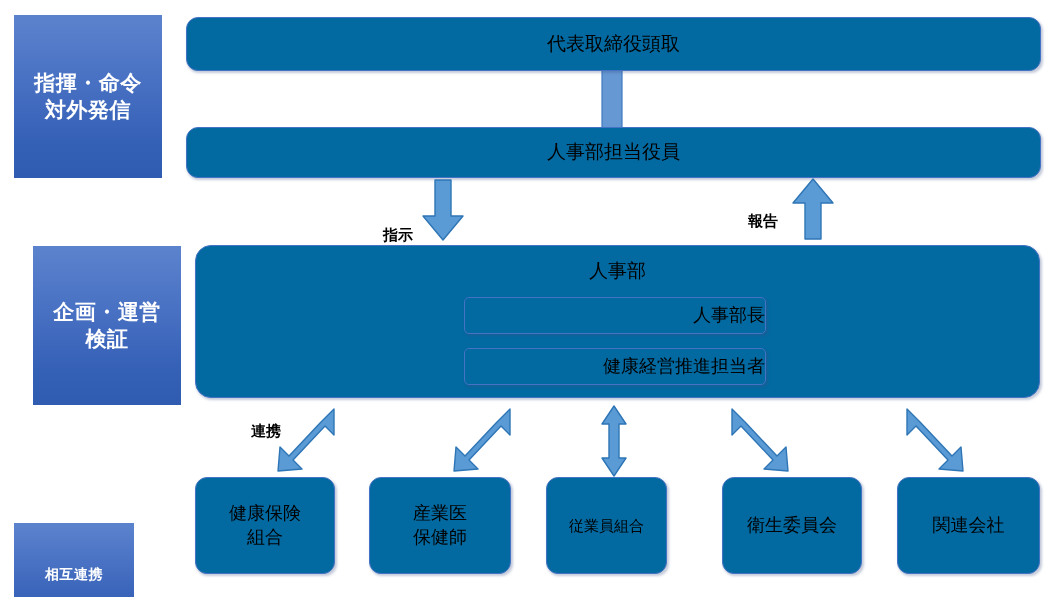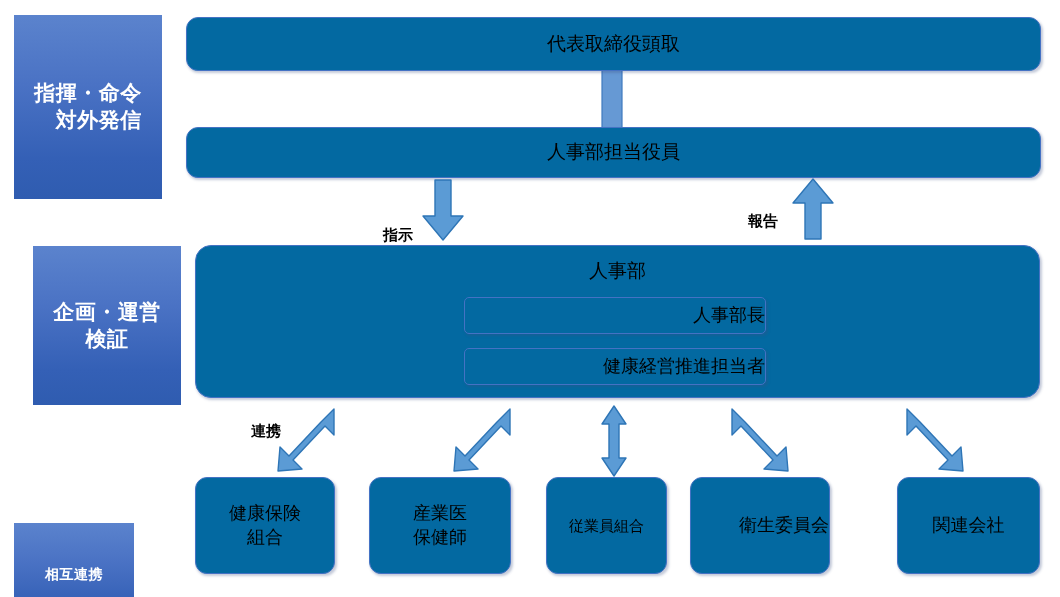--- a/index.html
+++ b/index.html
@@ -74,21 +74,21 @@
   .connector, .arrow {
     position: absolute;
   }
   svg { display: block; overflow: visible; }
 </style>
 </head>
 <body>
 
 <div id="canvas">
 
-  <div class="band" style="left:14px; top:15px; width:148px; height:184px; font-size:21px;text-align:right;">
+  <div class="band" style="left:14px; top:15px; width:148px; height:163px; font-size:21px;">
     <div>
       <span class="band-text">指揮・命令</span>
       <span class="band-text">対外発信</span>
     </div>
   </div>
 
   <div class="band" style="left:14px; top:246px; width:148px; height:159px; font-size:21px;margin-left:19px;">
     <div>
       <span class="band-text">企画・運営</span>
       <span class="band-text">検証</span>
@@ -186,21 +186,21 @@
     <div>
       <span style="display:block">産業医</span>
       <span style="display:block">保健師</span>
     </div>
   </div>
 
   <div class="node" style="left:546px; top:477px; width:121px; height:97px; font-size:15px;">
     <span>従業員組合</span>
   </div>
 
-  <div class="node" style="left:690px; top:477px; width:140px; height:97px; font-size:18px;justify-content:flex-end;">
+  <div class="node" style="left:722px; top:477px; width:140px; height:97px; font-size:18px;">
     <span>衛生委員会</span>
   </div>
 
   <div class="node" style="left:897px; top:477px; width:143px; height:97px; font-size:18px;">
     <span>関連会社</span>
   </div>
 
 </div>
 
 </body></html>

